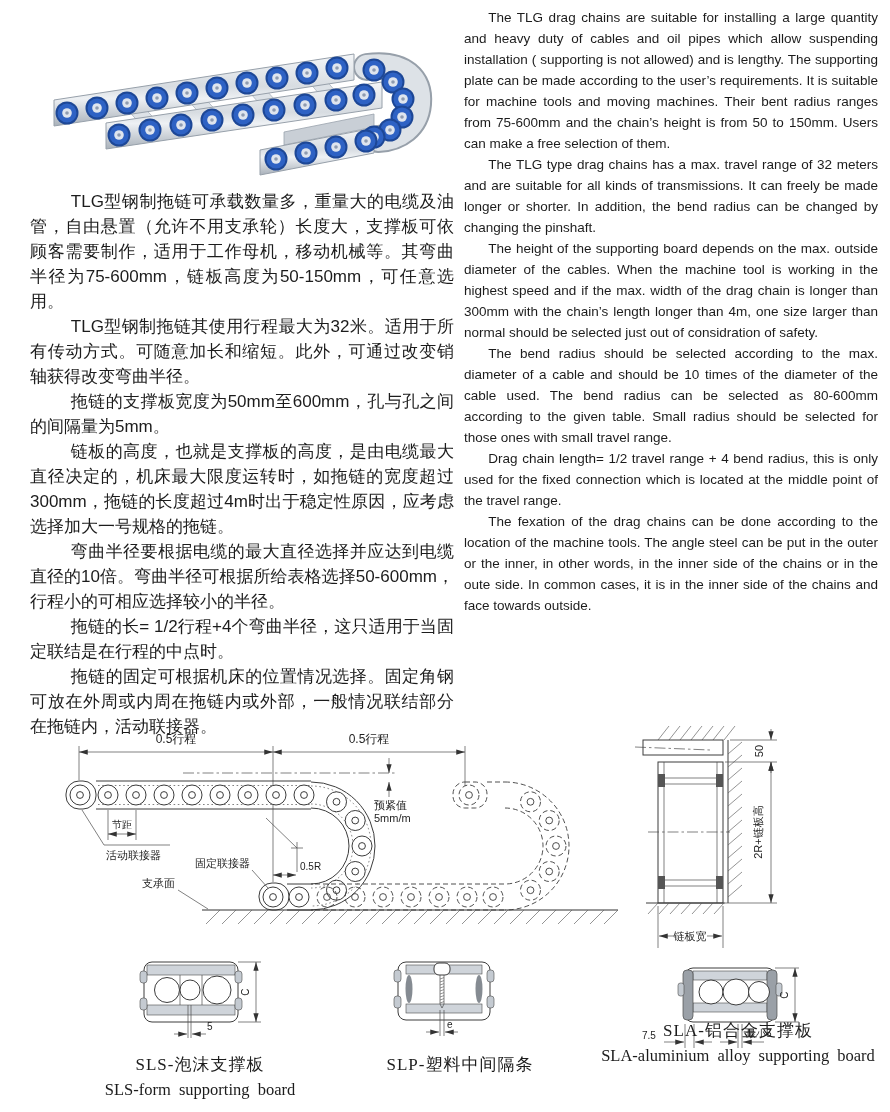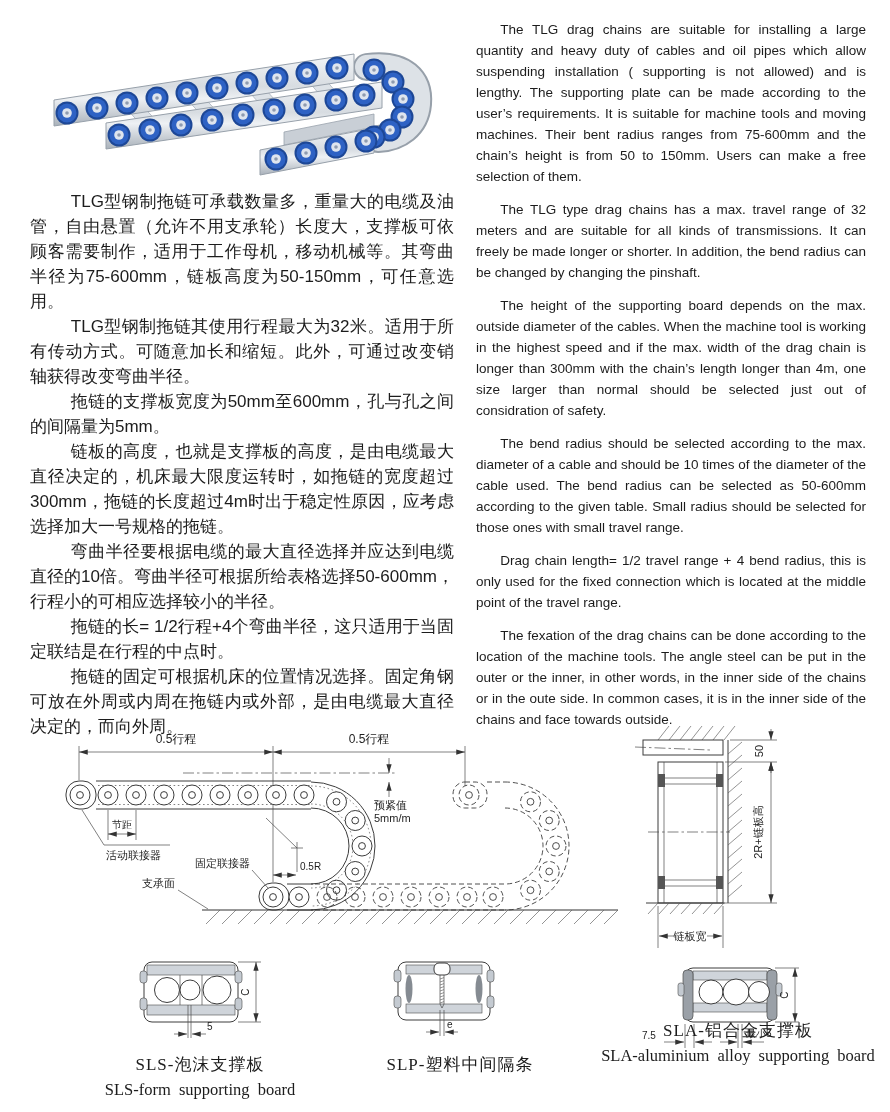--- a/index.html
+++ b/index.html
@@ -3,21 +3,21 @@
 <meta charset="utf-8">
 <style>
   html,body{margin:0;padding:0;background:#888;}
   .page{position:relative;width:890px;height:1112px;background:#ffffff;overflow:hidden;
         font-family:"Liberation Sans","DejaVu Sans",sans-serif;color:#1c1c1c;}
   .abs{position:absolute;}
   
   .cn-col{left:30px;top:189px;width:424px;font-size:17px;line-height:25px;text-align:justify;}
   .cn-col p{margin:0;text-indent:2.4em;}
   .en-col{left:464px;top:7px;width:414px;font-size:13.5px;line-height:21px;text-align:justify;}
-  .en-col p{margin:12px;text-indent:1.8em;}
+  .en-col p{margin:0;text-indent:1.8em;}
   
   .caption{position:absolute;text-align:center;font-family:"Liberation Serif","DejaVu Serif",serif;}
   .cap-cn{font-size:17px;letter-spacing:1px;}
   .cap-en{font-size:16.5px;margin-top:4px;word-spacing:4px;}
   
   .ln{stroke:#3c3c3c;stroke-width:1;fill:none;}
   .lnw{stroke:#3c3c3c;stroke-width:1;fill:#ffffff;}
   .thin{stroke:#4a4a4a;stroke-width:.7;fill:none;}
   .dash{stroke-dasharray:5 3;}
   .dot{stroke-dasharray:1.6 2.6;}
@@ -100,28 +100,28 @@
     </g>
   </svg>
 
   <div class="abs cn-col">
     <p>TLG型钢制拖链可承载数量多，重量大的电缆及油管，自由悬置（允许不用支承轮）长度大，支撑板可依顾客需要制作，适用于工作母机，移动机械等。其弯曲半径为75-600mm，链板高度为50-150mm，可任意选用。</p>
     <p>TLG型钢制拖链其使用行程最大为32米。适用于所有传动方式。可随意加长和缩短。此外，可通过改变销轴获得改变弯曲半径。</p>
     <p>拖链的支撑板宽度为50mm至600mm，孔与孔之间的间隔量为5mm。</p>
     <p>链板的高度，也就是支撑板的高度，是由电缆最大直径决定的，机床最大限度运转时，如拖链的宽度超过300mm，拖链的长度超过4m时出于稳定性原因，应考虑选择加大一号规格的拖链。</p>
     <p>弯曲半径要根据电缆的最大直径选择并应达到电缆直径的10倍。弯曲半径可根据所给表格选择50-600mm，行程小的可相应选择较小的半径。</p>
     <p>拖链的长= 1/2行程+4个弯曲半径，这只适用于当固定联结是在行程的中点时。</p>
-    <p>拖链的固定可根据机床的位置情况选择。固定角钢可放在外周或内周在拖链内或外部，是由电缆最大直径决定的，而向外周。</p>
+    <p>拖链的固定可根据机床的位置情况选择。固定角钢可放在外周或内周在拖链内或外部，一般情况联结部分在拖链内，活动联接器。</p>
   </div>
 
   <div class="abs en-col">
     <p>The TLG drag chains are suitable for installing a large quantity and heavy duty of cables and oil pipes which allow suspending installation ( supporting is not allowed) and is lengthy. The supporting plate can be made according to the user’s requirements. It is suitable for machine tools and moving machines. Their bent radius ranges from 75-600mm and the chain’s height is from 50 to 150mm. Users can make a free selection of them.</p>
     <p>The TLG type drag chains has a max. travel range of 32 meters and are suitable for all kinds of transmissions. It can freely be made longer or shorter. In addition, the bend radius can be changed by changing the pinshaft.</p>
     <p>The height of the supporting board depends on the max. outside diameter of the cables. When the machine tool is working in the highest speed and if the max. width of the drag chain is longer than 300mm with the chain’s length longer than 4m, one size larger than normal should be selected just out of considration of safety.</p>
-    <p>The bend radius should be selected according to the max. diameter of a cable and should be 10 times of the diameter of the cable used. The bend radius can be selected as 50-600mm according to the given table. Small radius should be selected for those ones with small travel range.</p>
+    <p>The bend radius should be selected according to the max. diameter of a cable and should be 10 times of the diameter of the cable used. The bend radius can be selected as 80-600mm according to the given table. Small radius should be selected for those ones with small travel range.</p>
     <p>Drag chain length= 1/2 travel range + 4 bend radius, this is only used for the fixed connection which is located at the middle point of the travel range.</p>
     <p>The fexation of the drag chains can be done according to the location of the machine tools. The angle steel can be put in the outer or the inner, in other words, in the inner side of the chains or in the oute side. In common cases, it is in the inner side of the chains and face towards outside.</p>
   </div>
 
   <svg class="abs" style="left:30px;top:710px" width="600" height="245" viewBox="0 0 600 245">
     <defs>
       <marker id="ah" viewBox="0 0 10 8" refX="10" refY="4" markerWidth="9" markerHeight="7" markerUnits="userSpaceOnUse" orient="auto-start-reverse">
         <path d="M0,1 L10,4 L0,7 Z" fill="#333"></path>
       </marker>
       <g id="dr">

